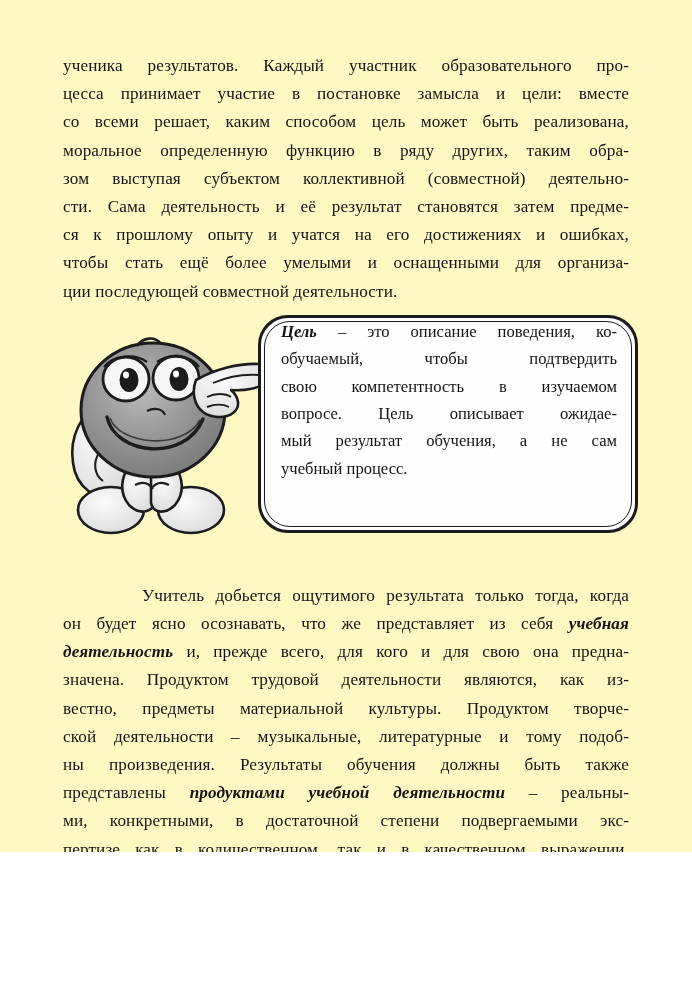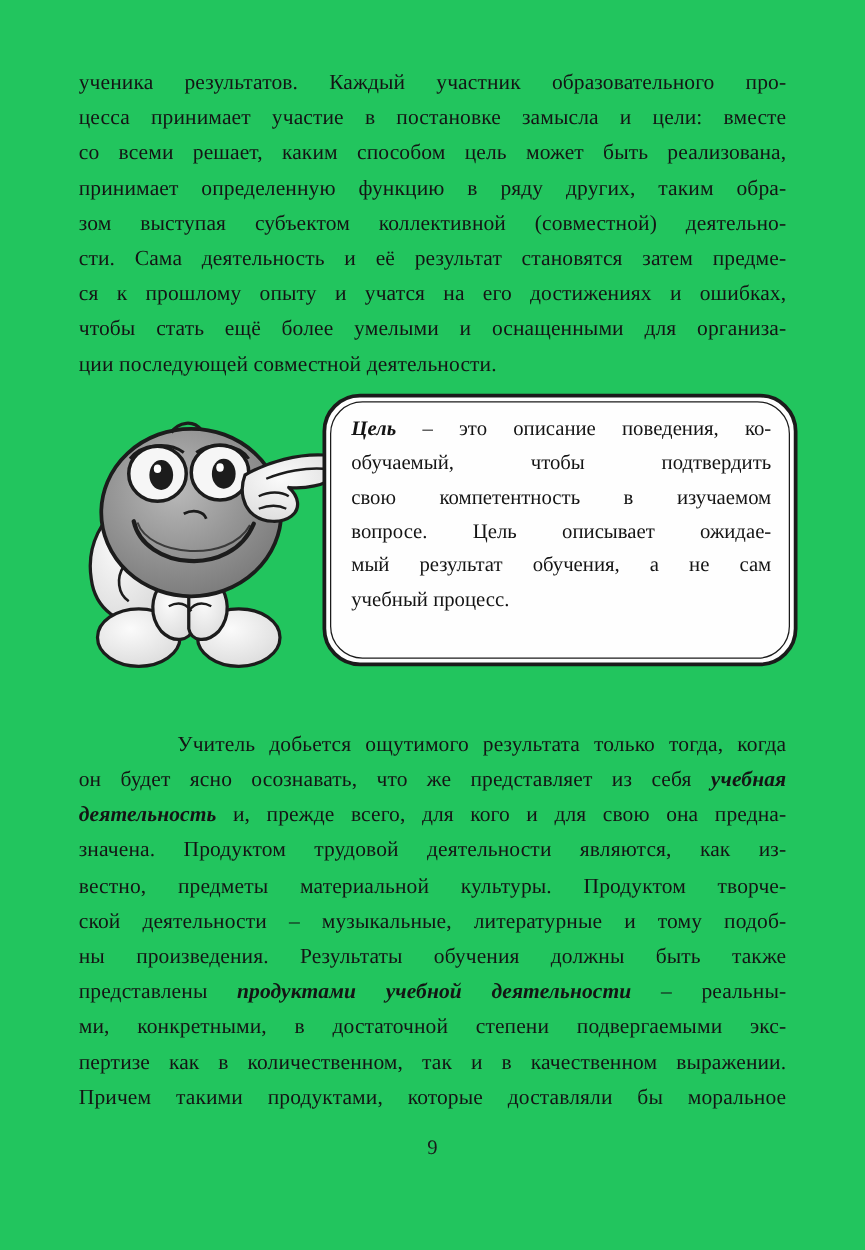--- a/index.html
+++ b/index.html
@@ -6,22 +6,22 @@
     margin: 0;
     padding: 0;
     background: #ffffff;
   }
   body {
     font-family: "Liberation Serif", "DejaVu Serif", serif;
   }
   .page {
     position: relative;
     width: 692px;
-    height: 1000px;
-    background: #22c55e;
+    height: 852px;
+    background: #fef9c3;
     overflow: hidden;
   }
   .content {
     position: absolute;
     left: 63px;
     top: 52px;
     width: 566px;
   }
   .para {
     font-size: 17.2px;
@@ -74,21 +74,21 @@
     top: 3px;
     right: 3px;
     bottom: 3px;
     border: 1.4px solid #1b1b1b;
     border-radius: 26px;
     box-sizing: border-box;
   }
   .balloon-text {
     position: absolute;
     left: 20px;
-    top: 11px;
+    top: 0;
     right: 18px;
     font-size: 16.6px;
     line-height: 27.4px;
     color: #141414;
   }
   .balloon-text .bline {
     display: block;
     text-align: justify;
     text-align-last: justify;
     white-space: pre-wrap;
@@ -123,21 +123,21 @@
 <body>
 
 <div class="page">
 
   <div class="content">
 
     <p class="para">
       <span class="line j">ученика результатов. Каждый участник образовательного про-</span>
       <span class="line j">цесса принимает участие в постановке замысла и цели: вместе</span>
       <span class="line j">со всеми решает, каким способом цель может быть реализована,</span>
-      <span class="line j">принимает определенную функцию в ряду других, таким обра-</span>
+      <span class="line j">моральное определенную функцию в ряду других, таким обра-</span>
       <span class="line j">зом выступая субъектом коллективной (совместной) деятельно-</span>
       <span class="line j">сти. Сама деятельность и её результат становятся затем предме-</span>
       <span class="line j">ся к прошлому опыту и учатся на его достижениях и ошибках,</span>
       <span class="line j">чтобы стать ещё более умелыми и оснащенными для организа-</span>
       <span class="line last">ции последующей совместной деятельности.</span>
     </p>
 
     <div class="figure">
 
       <div class="character">

